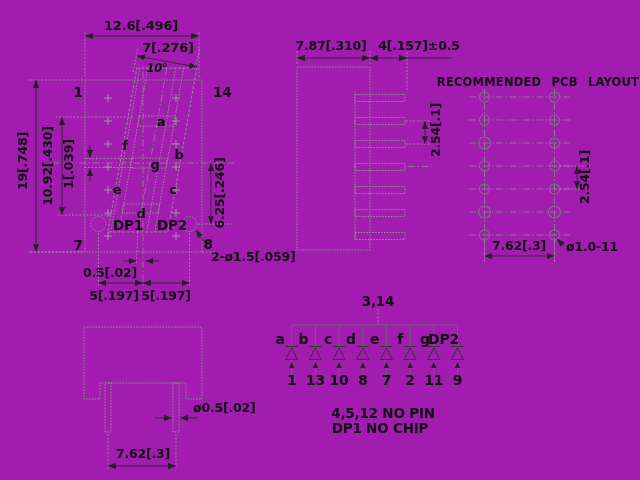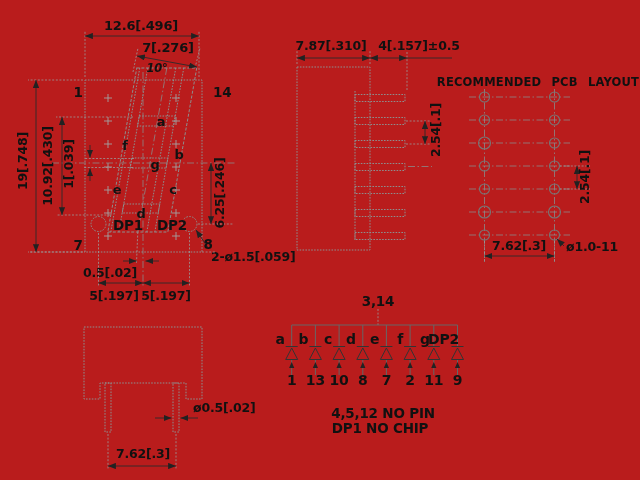--- a/index.html
+++ b/index.html
@@ -1,16 +1,16 @@
 <!DOCTYPE html>
 <html><head>
 <meta charset="utf-8">
 <style>
   html,body{margin:0;padding:0;background:#ffffff;}
-  .stage{width:640px;height:480px;position:relative;background:#b91c1c;overflow:hidden;}
+  .stage{width:640px;height:480px;position:relative;background:#a21caf;overflow:hidden;}
   svg text{font-family:"DejaVu Sans",sans-serif;font-weight:bold;fill:#111;font-size:12.5px;letter-spacing:-0.2px;}
   svg text.big{font-size:13px;}
   svg text.seg{font-size:13px;}
   svg text.pinlbl{font-size:13.5px;}
   svg text.schlbl{font-size:14px;}
   svg text.schpin{font-size:14px;}
   svg text.note{font-size:13.5px;}
   svg text.title{font-size:11.5px;letter-spacing:0.2px;word-spacing:6px;}
   svg text.deg{font-size:11.5px;font-style:italic;}
   .ol{fill:none;stroke:#8e8e8e;stroke-width:1;stroke-dasharray:1.6 1.3;}

